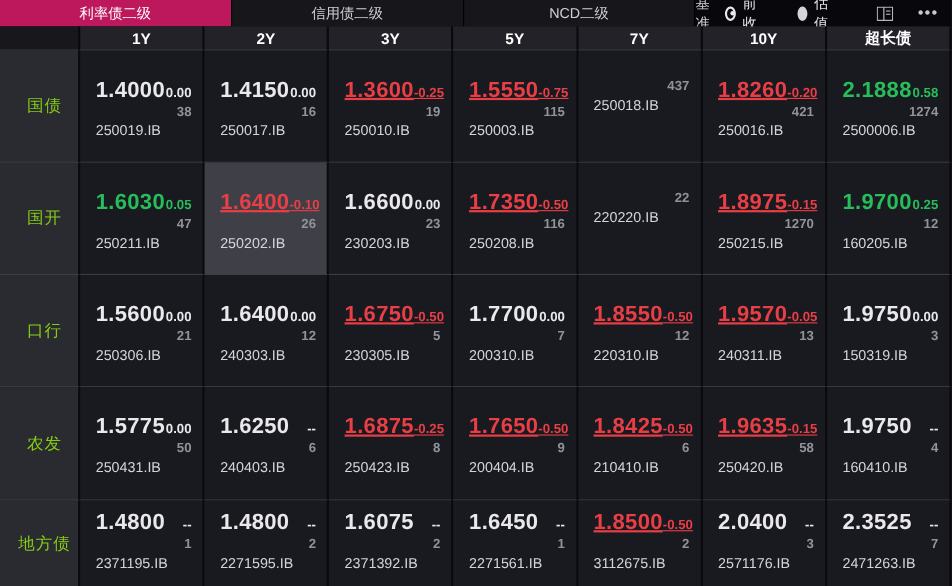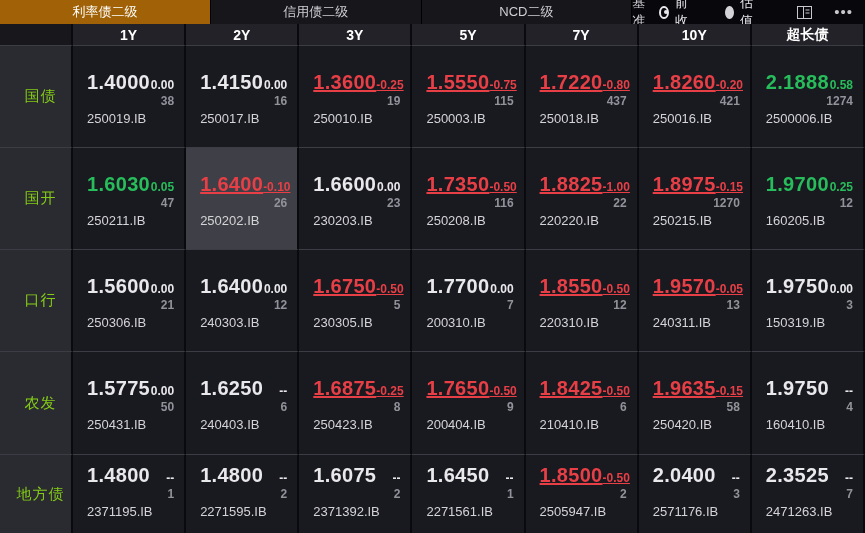--- a/index.html
+++ b/index.html
@@ -12,21 +12,21 @@
   }
   
   .tabbar {
     display:flex; height:24px; background:#08080c; align-items:stretch;
   }
   .tab {
     width:215px; display:flex; align-items:center; justify-content:center;
     font-size:13px; color:#cfcfd4; background:#16161b;
     border-right:1px solid #000; cursor:pointer; white-space:nowrap;
   }
-  .tab.active { background:#a16207; color:#ffffff; }
+  .tab.active { background:#be185d; color:#ffffff; }
   .controls {
     flex:1; display:flex; align-items:center; justify-content:space-between;
     color:#d8d8dc; font-size:13px; padding-right:12px;
   }
   .bm-label { margin-right:14px; color:#cfcfd4; }
   .radio-opt { display:flex; align-items:center; margin-right:34px; cursor:pointer; color:#e4e4e8; }
   .radio {
     width:13px; height:13px; border-radius:50%; margin-right:6px; position:relative;
   }
   .radio.sel { border:2px solid #e9e9ed; background:transparent; }
@@ -136,24 +136,20 @@
     </div>
     <div class="cell dir-down">
       <div class="top">
         <div class="value">1.5550</div>
         <div class="change">-0.75</div>
       </div>
       <div class="vol">115</div>
       <div class="code">250003.IB</div>
     </div>
     <div class="cell dir-down">
-      <div class="top">
-        <div class="value">1.7220</div>
-        <div class="change">-0.80</div>
-      </div>
       <div class="vol">437</div>
       <div class="code">250018.IB</div>
     </div>
     <div class="cell dir-down">
       <div class="top">
         <div class="value">1.8260</div>
         <div class="change">-0.20</div>
       </div>
       <div class="vol">421</div>
       <div class="code">250016.IB</div>
@@ -193,24 +189,20 @@
     </div>
     <div class="cell dir-down">
       <div class="top">
         <div class="value">1.7350</div>
         <div class="change">-0.50</div>
       </div>
       <div class="vol">116</div>
       <div class="code">250208.IB</div>
     </div>
     <div class="cell dir-down">
-      <div class="top">
-        <div class="value">1.8825</div>
-        <div class="change">-1.00</div>
-      </div>
       <div class="vol">22</div>
       <div class="code">220220.IB</div>
     </div>
     <div class="cell dir-down">
       <div class="top">
         <div class="value">1.8975</div>
         <div class="change">-0.15</div>
       </div>
       <div class="vol">1270</div>
       <div class="code">250215.IB</div>
@@ -369,21 +361,21 @@
       </div>
       <div class="vol">1</div>
       <div class="code">2271561.IB</div>
     </div>
     <div class="cell dir-down lastrow">
       <div class="top">
         <div class="value">1.8500</div>
         <div class="change">-0.50</div>
       </div>
       <div class="vol">2</div>
-      <div class="code">2505947.IB</div>
+      <div class="code">3112675.IB</div>
     </div>
     <div class="cell dir-flat lastrow">
       <div class="top">
         <div class="value">2.0400</div>
         <div class="change">--</div>
       </div>
       <div class="vol">3</div>
       <div class="code">2571176.IB</div>
     </div>
     <div class="cell dir-flat lastrow">

